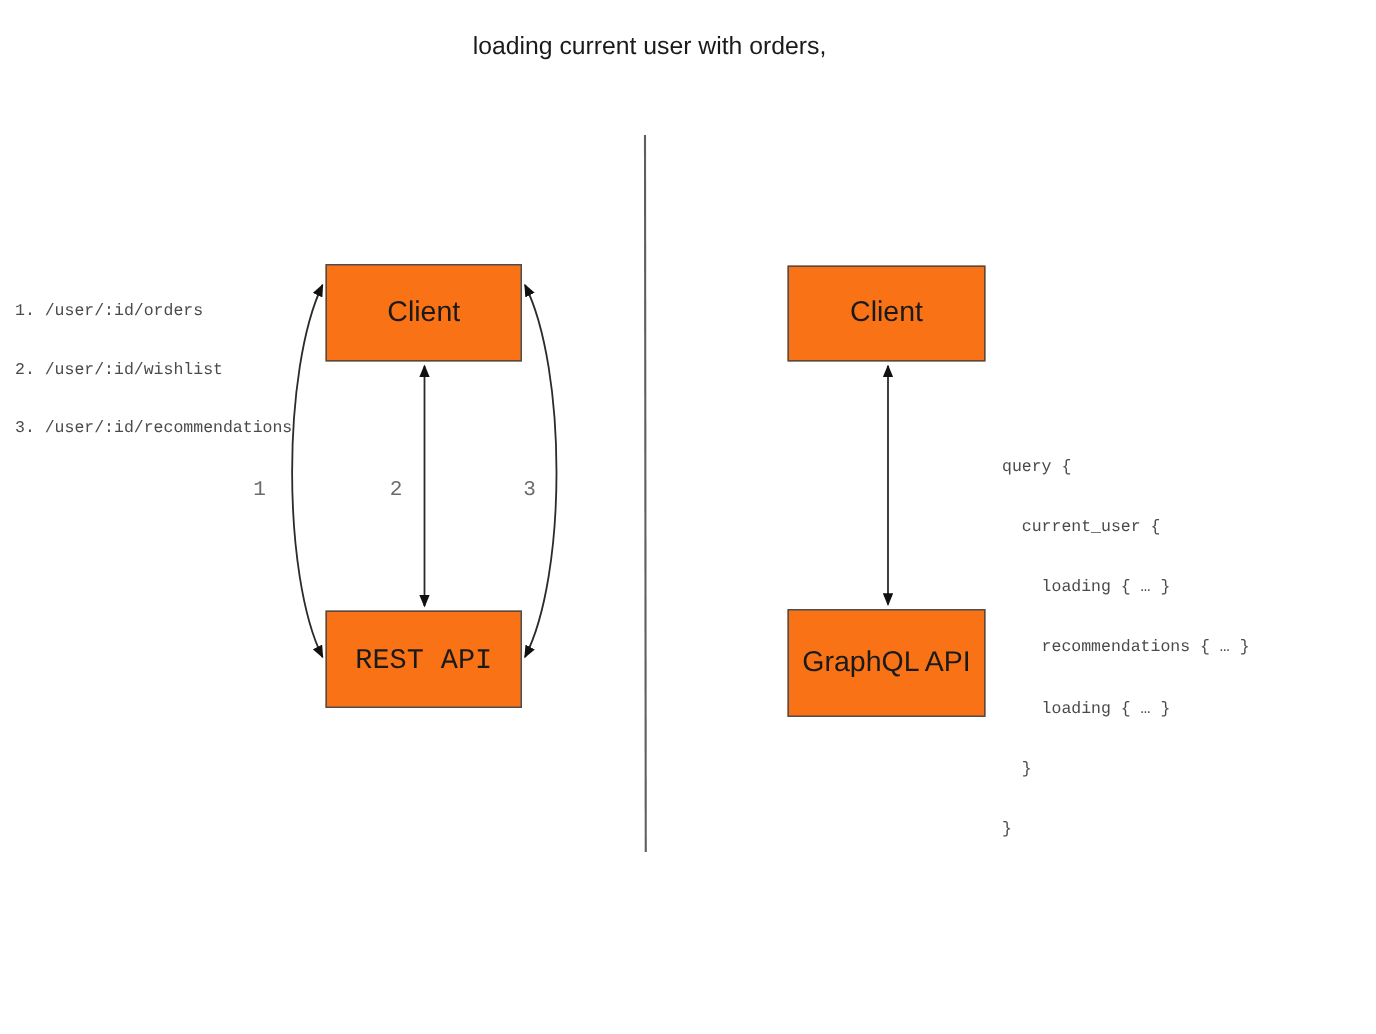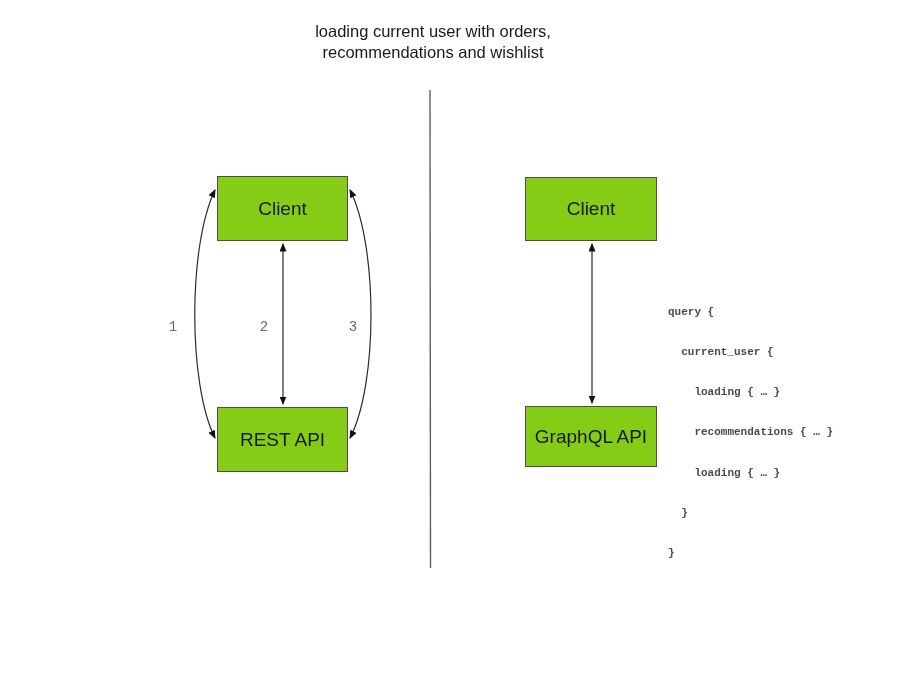--- a/index.html
+++ b/index.html
@@ -19,52 +19,51 @@
     width: 866px;
     text-align: center;
     font-size: 16.5px;
     line-height: 21px;
     color: #1a1a1a;
   }
   .node-box {
     position: absolute;
     width: 131px;
     height: 65px;
-    background: #84cc16;
+    background: #f97316;
     border: 1px solid #4d4d4d;
     display: flex;
     align-items: center;
     justify-content: center;
     font-size: 19px;
     color: #1a1a1a;
   }
   .box-client-left  { left: 217px; top: 176px; }
-  .box-rest         { left: 217px; top: 407px; }
+  .box-rest         { left: 217px; top: 407px; font-family: Liberation Mono, monospace; }
   .box-client-right { left: 525px; top: 177px; width: 132px; height: 64px; }
-  .box-graphql      { left: 525px; top: 406px; width: 132px; height: 61px; }
+  .box-graphql      { left: 525px; top: 406px; width: 132px; height: 72px; }
   .mono {
     font-family: "Liberation Mono", "DejaVu Sans Mono", monospace;
     color: #4a4a4a;
   }
   .endpoints {
     position: absolute;
     left: 10px;
     top: 176px;
     font-size: 11px;
     line-height: 13px;
     white-space: pre;
   }
   .query-block {
     position: absolute;
     left: 668px;
     top: 279px;
     font-size: 11px;
     line-height: 13.4px;
     white-space: pre;
-    font-weight: bold;
   }
   .arrow-num {
     position: absolute;
     transform: translate(-50%, -50%);
     font-family: "Liberation Mono", "DejaVu Sans Mono", monospace;
     font-size: 14px;
     color: #6b6b6b;
   }
   .num-1 { left: 173px; top: 327px; }
   .num-2 { left: 264px; top: 327px; }
@@ -97,23 +96,27 @@
 
     <line x1="283" y1="244" x2="283" y2="404" stroke="#2b2b2b" stroke-width="1.2" marker-start="url(#ahs)" marker-end="url(#ah)"></line>
 
     <path d="M 350,190 C 378,246 378,384 350,438" fill="none" stroke="#2b2b2b" stroke-width="1.2" marker-start="url(#ahs)" marker-end="url(#ah)"></path>
 
     <line x1="592" y1="244" x2="592" y2="403" stroke="#2b2b2b" stroke-width="1.2" marker-start="url(#ahs)" marker-end="url(#ah)"></line>
   </svg>
 
   <div class="title">
     <div>loading current user with orders,</div>
-    <div>recommendations and wishlist</div>
   </div>
 
+  <div class="endpoints mono">
+    <div>1. /user/:id/orders</div>
+    <div>2. /user/:id/wishlist</div>
+    <div>3. /user/:id/recommendations</div>
+  </div>
 
   <div class="node-box box-client-left">
     <span>Client</span>
   </div>
   <div class="node-box box-rest">
     <span>REST API</span>
   </div>
 
   <span class="arrow-num num-1">1</span>
   <span class="arrow-num num-2">2</span>

